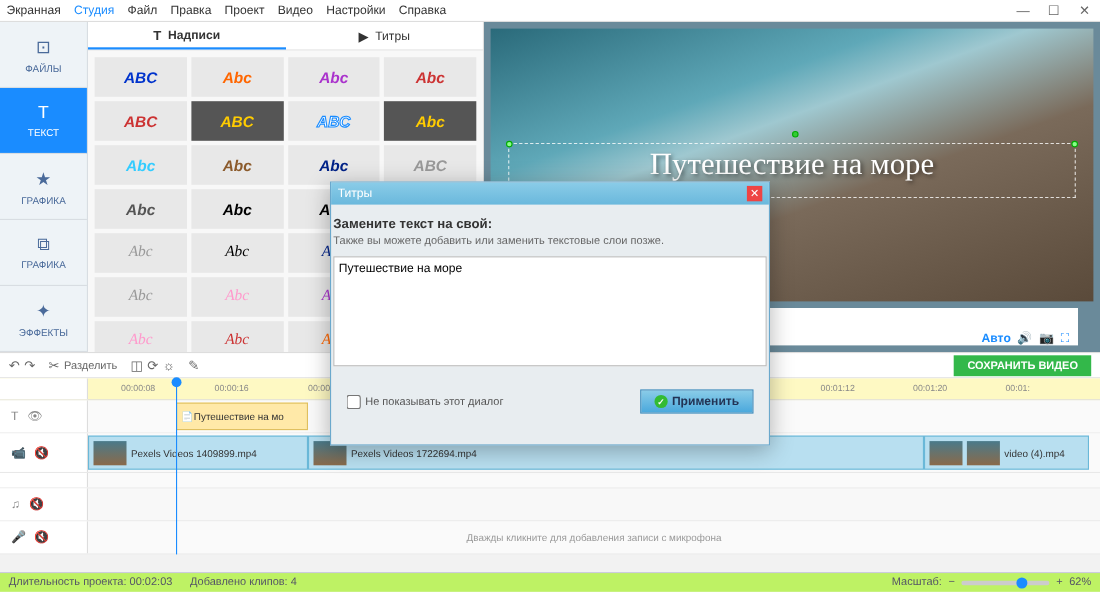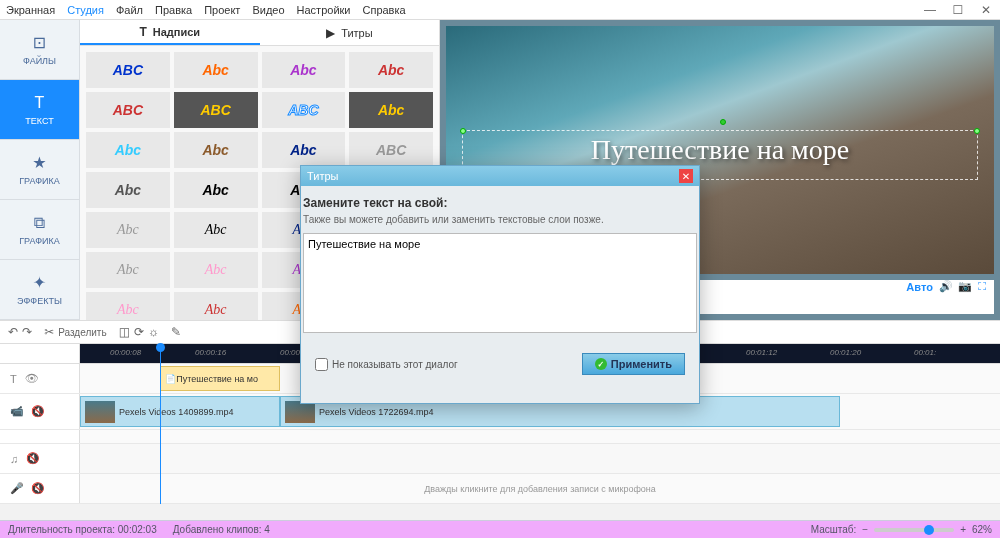--- a/index.html
+++ b/index.html
@@ -43,50 +43,50 @@
 .swatch.s-black { color: #000; }
 .swatch.script { font-family: "Brush Script MT", cursive; font-weight: normal; }
 .swatch.s-pink { color: #ff99cc; }
 
 
 .preview { flex: 1; background: #6a8a9a; position: relative; display: flex; flex-direction: column; }
 .preview-video { flex: 1; margin: 6px; position: relative; background: linear-gradient(160deg, #2a6a7a 0%, #5fa8b8 30%, #9fc8d0 40%, #7a6a5a 60%, #5a4a3a 100%); overflow: hidden; }
 .preview-title { position: absolute; top: 50%; left: 50%; transform: translate(-50%, -50%); font-family: "Brush Script MT", cursive; color: #fff; font-size: 28px; white-space: nowrap; text-shadow: 2px 2px 4px rgba(0,0,0,0.5); }
 .preview-selbox { position: absolute; top: 42%; left: 3%; right: 3%; height: 50px; border: 1px dashed rgba(255,255,255,0.8); }
 .preview-handle { width: 6px; height: 6px; background: #8f8; border: 1px solid #0a0; position: absolute; border-radius: 50%; }
-.preview-controls { height: 34px; background: #fff; margin: 0 6px 6px 6px; display: flex; align-items: flex-start; justify-content: center; gap: 6px; padding: 0 8px; }
+.preview-controls { height: 34px; background: #fff; margin: 0 20px 6px 6px; display: flex; align-items: flex-end; justify-content: center; gap: 6px; padding: 0 8px; }
 .preview-controls .pc-btn { width: 20px; height: 20px; background: #2a456a; color: #fff; display: flex; align-items: center; justify-content: center; font-size: 10px; }
 .preview-controls .right { margin-left: auto; display: flex; align-items: center; gap: 6px; }
 .preview-controls .auto-label { color: #1a8cff; font-weight: 600; }
 
 
 .timeline-toolbar { height: 24px; background: #fff; border-top: 1px solid #ddd; border-bottom: 1px solid #ddd; display: flex; align-items: center; padding: 0 8px; gap: 12px; }
 .timeline-toolbar .tt-group { display: flex; align-items: center; gap: 4px; font-size: 10px; color: #666; }
 .timeline-toolbar .tt-group .ic { font-size: 12px; }
 .save-btn { margin-left: auto; background: #33b84a; color: #fff; padding: 4px 12px; font-weight: 600; font-size: 10px; }
 
 
-.ruler { height: 20px; background: #0f172a; display: flex; border-bottom: 1px solid #ddd; font-size: 8px; color: #888; position: relative; font-style: italic; }
+.ruler { height: 20px; background: #fef9c3; display: flex; border-bottom: 1px solid #ddd; font-size: 8px; color: #888; position: relative; }
 .ruler .track-head { width: 80px; flex-shrink: 0; }
 .ruler .tick { position: absolute; top: 4px; }
 .playhead { position: absolute; left: 160px; top: 0; bottom: 0; width: 1px; background: #1a8cff; z-index: 5; }
 .playhead::before { content: ""; position: absolute; top: -1px; left: -4px; width: 9px; height: 9px; background: #1a8cff; border-radius: 50%; }
 
 
 .timeline { position: relative; background: #f8f8f8; }
 .track { height: 30px; display: flex; border-bottom: 1px solid #e8e8e8; position: relative; }
 .track-head { width: 80px; flex-shrink: 0; display: flex; align-items: center; gap: 8px; padding: 0 10px; background: #fff; border-right: 1px solid #ddd; color: #888; }
 .track-body { flex: 1; position: relative; background: #fafafa; }
 .track-body.hint { display: flex; align-items: center; justify-content: center; font-size: 9px; color: #999; }
 .clip { position: absolute; top: 2px; bottom: 2px; background: #b8dff0; border: 1px solid #6ab8d8; display: flex; align-items: center; padding: 0 4px; font-size: 9px; overflow: hidden; }
 .clip.text-clip { background: #ffe9a8; border-color: #e0c060; }
 .clip .thumb { width: 30px; height: 22px; background: linear-gradient(#4a7a8a, #8a6a4a); margin-right: 4px; flex-shrink: 0; }
 
 
-.statusbar { position: absolute; bottom: 0; left: 0; right: 0; height: 18px; background: #f0abfc; border-top: 1px solid #ccd; display: flex; align-items: center; padding: 0 8px; font-size: 10px; color: #556; gap: 16px; }
+.statusbar { position: absolute; bottom: 0; left: 0; right: 0; height: 18px; background: #bef264; border-top: 1px solid #ccd; display: flex; align-items: center; padding: 0 8px; font-size: 10px; color: #556; gap: 16px; }
 .statusbar .sb-right { margin-left: auto; display: flex; align-items: center; gap: 6px; }
 .zoom-slider { width: 80px; height: 4px; background: #ccc; border-radius: 2px; position: relative; }
 .zoom-slider .knob { position: absolute; left: 50px; top: -3px; width: 10px; height: 10px; background: #1a8cff; border-radius: 50%; }
 
 
 .dialog { position: absolute; left: 300px; top: 165px; width: 400px; background: #e8edf0; border: 1px solid #6aa8cc; box-shadow: 0 4px 20px rgba(0,0,0,0.3); z-index: 20; }
 .dialog-title { height: 20px; background: linear-gradient(#8acce8, #6ab8dc); color: #fff; font-size: 11px; padding: 0 6px; display: flex; align-items: center; }
 .dialog-title .close { margin-left: auto; width: 14px; height: 14px; background: #e44; color: #fff; display: flex; align-items: center; justify-content: center; font-size: 10px; }
 .dialog-body { padding: 10px 2px; }
 .dialog-body h4 { font-size: 12px; font-weight: 600; margin-bottom: 4px; }
@@ -220,20 +220,21 @@
       <span>Разделить</span>
     </div>
   <div class="tt-group">
       <span class="ic">◫</span>
       <span class="ic">⟳</span>
       <span class="ic">☼</span>
     </div>
   <div class="tt-group">
       <span class="ic">✎</span>
     </div>
+  <div class="save-btn">СОХРАНИТЬ ВИДЕО</div>
 </div>
 
 <div class="timeline">
   <div class="ruler">
     <div class="track-head"></div>
     <span class="tick" style="left:110px">00:00:08</span>
     <span class="tick" style="left:195px">00:00:16</span>
     <span class="tick" style="left:280px">00:00:24</span>
     <span class="tick" style="left:746px">00:01:12</span>
     <span class="tick" style="left:830px">00:01:20</span>
@@ -261,20 +262,25 @@
       </div>
     <div class="track-body">
       <div class="clip" style="left:0;width:200px">
           <div class="thumb"></div>
           <span>Pexels Videos 1409899.mp4</span>
         </div>
       <div class="clip" style="left:200px;width:560px">
           <div class="thumb"></div>
           <span>Pexels Videos 1722694.mp4</span>
         </div>
+      <div class="clip" style="left:760px;width:150px">
+          <div class="thumb"></div>
+          <div class="thumb"></div>
+          <span>video (4).mp4</span>
+        </div>
     </div>
   </div>
 
   <div class="track" style="height:14px">
     <div class="track-head"></div>
     <div class="track-body"></div>
   </div>
 
   <div class="track">
     <div class="track-head">

